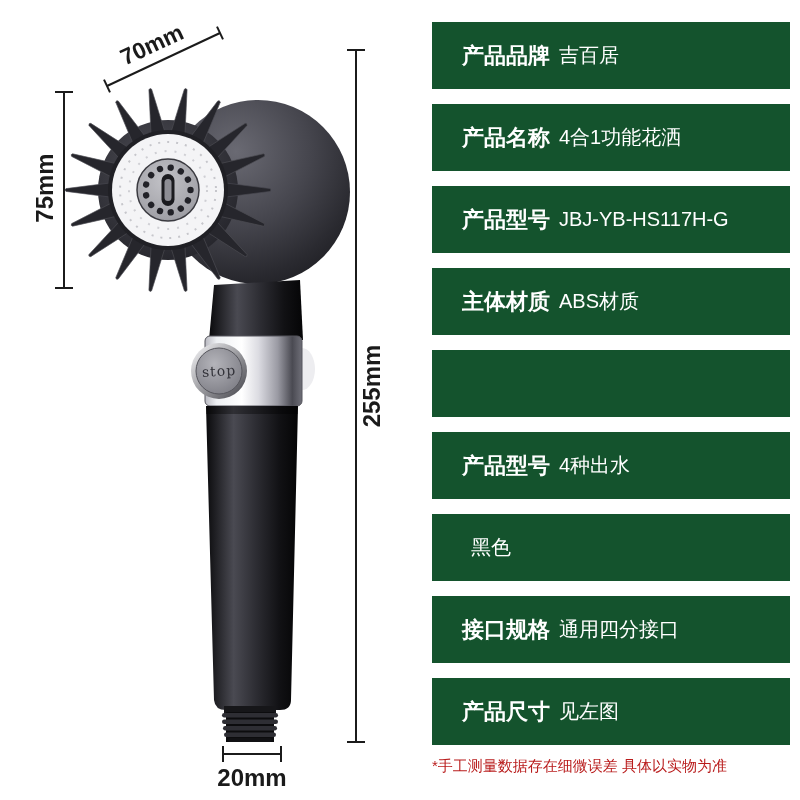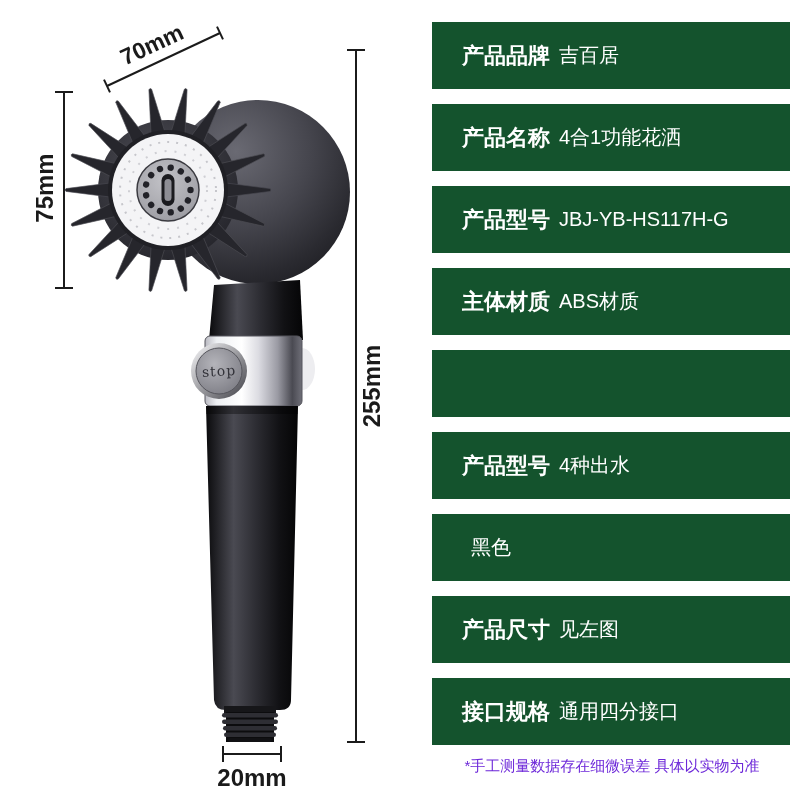--- a/index.html
+++ b/index.html
@@ -25,22 +25,22 @@
   .specs{position:absolute;left:432px;top:22px;width:358px;}
   .spec-row{
     height:67px;margin-bottom:15px;background:#14532d;
     display:flex;align-items:center;padding-left:30px;box-sizing:border-box;
     color:#ffffff;white-space:nowrap;overflow:hidden;
   }
   .spec-row:last-child{margin-bottom:0;}
   .spec-label{font-weight:bold;font-size:22px;}
   .spec-value{font-weight:400;font-size:20px;margin-left:9px;}
   .footnote{
-    position:absolute;left:432px;top:757px;width:360px;text-align:center;
-    font-size:15px;color:#6d28d9;white-space:nowrap;
+    position:absolute;left:432px;top:757px;width:360px;text-align:left;
+    font-size:15px;color:#b91c1c;white-space:nowrap;
   }
 </style>
 </head>
 <body>
 
 <div class="canvas">
 
   <div class="left">
     <svg width="420" height="800" viewBox="0 0 420 800">
       <defs>
@@ -206,23 +206,23 @@
     <div class="spec-row">
     </div>
     <div class="spec-row">
       <span class="spec-label">产品型号</span>
       <span class="spec-value">4种出水</span>
     </div>
     <div class="spec-row">
       <span class="spec-value">黑色</span>
     </div>
     <div class="spec-row">
+      <span class="spec-label">接口规格</span>
+      <span class="spec-value">通用四分接口</span>
+    </div>
+    <div class="spec-row">
       <span class="spec-label">产品尺寸</span>
       <span class="spec-value">见左图</span>
     </div>
-    <div class="spec-row">
-      <span class="spec-label">接口规格</span>
-      <span class="spec-value">通用四分接口</span>
-    </div>
   </div>
 
   <div class="footnote">*手工测量数据存在细微误差 具体以实物为准</div>
 </div>
 
 </body></html>

